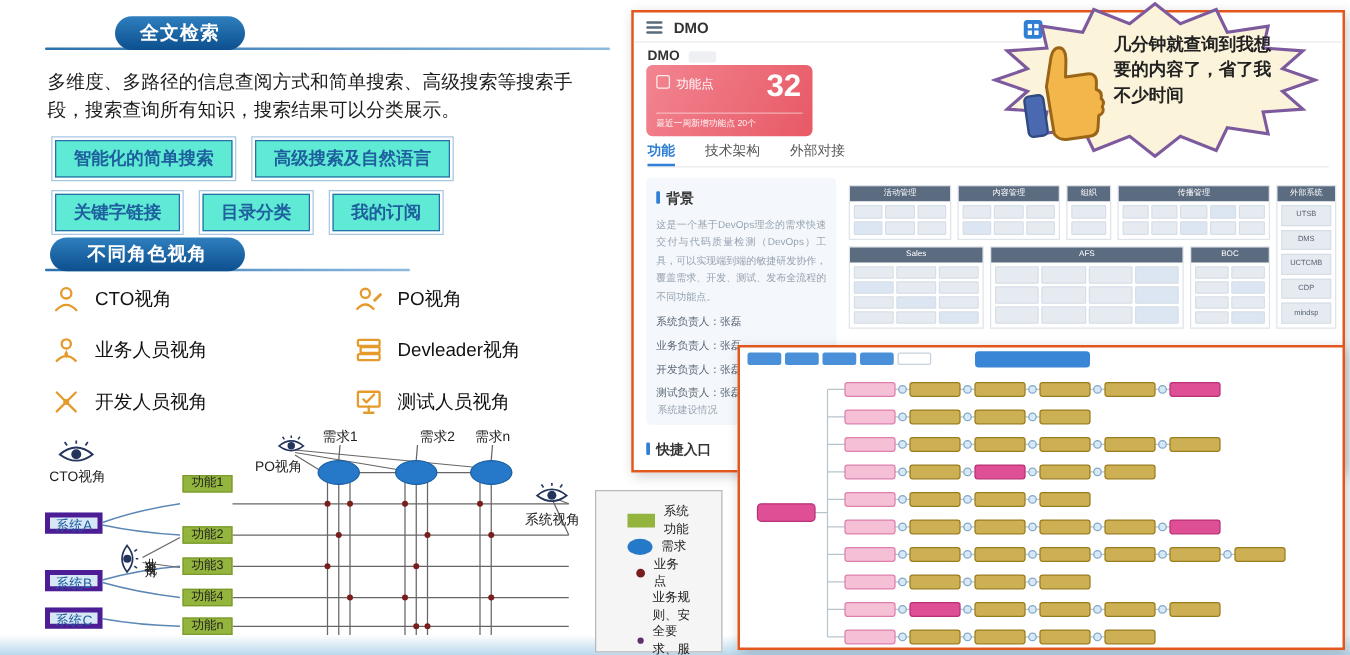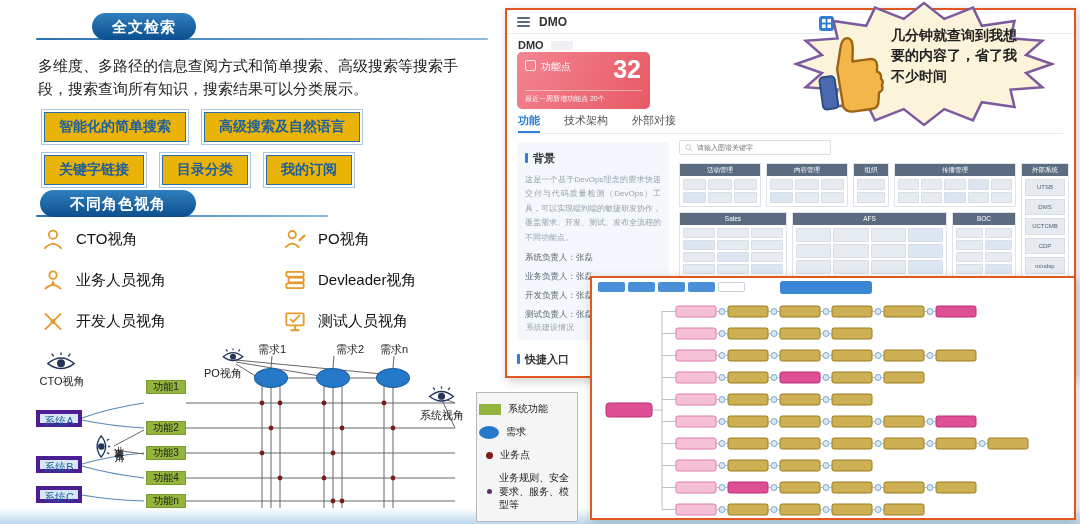--- a/index.html
+++ b/index.html
@@ -3,33 +3,33 @@
 <meta charset="utf-8">
 <style>
 *{margin:0;padding:0;box-sizing:border-box}
 body{background:#fff}
 .stage{position:relative;width:1080px;height:524px;background:#fff;font-family:"Liberation Sans",sans-serif;overflow:hidden}
 .bottom-strip{position:absolute;left:0;bottom:0;width:100%;height:16px;background:linear-gradient(180deg,rgba(173,209,235,0),#b9d8ec);z-index:0}
 .pill{position:absolute;height:27px;line-height:27px;text-align:center;color:#fff;font-size:15px;font-weight:bold;border-radius:14px;background:linear-gradient(180deg,#2f7fbe,#0c4f8e);z-index:2;letter-spacing:1px}
 .hline{position:absolute;height:2px;background:linear-gradient(90deg,#2a72ae,#8fbadf);border-radius:2px}
 .intro{position:absolute;left:38px;top:54px;width:448px;font-size:15px;line-height:1.55;color:#1b1b1b}
 .tags{position:absolute;left:44px;top:112px;width:400px;display:flex;flex-wrap:wrap;gap:13px 18px}
-.tag{border:1px solid #2a6fa8;outline:1px solid #a9c7e2;outline-offset:2px;color:#1e5f9e;font-size:14px;font-weight:bold;padding:5px 14px;background:#eab308;white-space:nowrap}
+.tag{border:1px solid #2a6fa8;outline:1px solid #a9c7e2;outline-offset:2px;color:#1e5f9e;font-size:14px;font-weight:bold;padding:5px 14px;background:#5eead4;white-space:nowrap}
 .roles{position:absolute;left:40px;top:226px;width:440px;display:grid;grid-template-columns:242px 1fr;row-gap:15px}
 .role{display:flex;align-items:center;gap:10px}
 .ricon svg{stroke:#e59a2c;stroke-width:1.7;fill:none;stroke-linecap:round;stroke-linejoin:round;display:block}
 .rlabel{font-size:15px;color:#111}
 .dsvg{position:absolute;left:30px;top:338px;z-index:1}
 .fbox{position:absolute;width:40px;height:14px;background:#93b43d;border:1px solid #7a9a2e;font-size:10px;line-height:12px;text-align:center;color:#1d1d1d;z-index:2}
 .ell{position:absolute;width:34px;height:20px;border-radius:50%;background:#2679c8;border:1px solid #1b5fa5;z-index:2}
 .dlabel{position:absolute;font-size:11px;color:#222;z-index:2;white-space:nowrap}
 .sys{position:absolute;width:46px;height:17px;background:#d8e7f6;border:4px solid #4c1d95;color:#1e5f9e;font-size:11px;line-height:15px;text-align:center;z-index:2}
 .eyewrap{position:absolute;z-index:2}
 .vtext{writing-mode:vertical-rl;letter-spacing:2px;font-size:10px}
-.legend{position:absolute;left:476px;top:392px;width:102px;height:130px;background:#f5f5f5;border:1px solid #b9b9b9;padding:9px 2px;display:flex;flex-direction:column;justify-content:space-between;font-size:10px;color:#222;z-index:2}
+.legend{position:absolute;left:476px;top:392px;width:102px;height:130px;background:#f5f5f5;border:1px solid #b9b9b9;padding:9px 25px;display:flex;flex-direction:column;justify-content:space-between;font-size:10px;color:#222;z-index:2}
 .lrow{display:flex;align-items:center;gap:7px}
 .lg-f{width:22px;height:11px;background:#93b43d;flex:0 0 auto}
 .lg-r{width:20px;height:13px;border-radius:50%;background:#2679c8;flex:0 0 auto}
 .lg-b{width:7px;height:7px;border-radius:50%;background:#7a1d1d;flex:0 0 auto;margin-left:7px}
 .lg-o{width:5px;height:5px;border-radius:50%;background:#5f2f6e;flex:0 0 auto;margin-left:8px}
 .shot{position:absolute;background:#fff;border:2px solid #e2571d;box-shadow:2px 3px 10px rgba(0,0,0,.2)}
 #main-shot{left:505px;top:8px;width:571px;height:370px;z-index:1}
 #flow-shot{left:590px;top:276px;width:486px;height:244px;z-index:4}
 .app-header{position:absolute;top:0;left:0;right:0;height:24px;border-bottom:1px solid #ececec;display:flex;align-items:center;gap:9px;padding:0 10px}
 .burger{display:inline-flex;flex-direction:column;gap:2px;width:13px;cursor:pointer}
@@ -336,27 +336,20 @@
       <div class="pfield">系统负责人：张磊</div>
       <div class="pfield">业务负责人：张磊</div>
       <div class="pfield">开发负责人：张磊</div>
       <div class="pfield">测试负责人：张磊</div>
       <div class="pfoot">系统建设情况</div>
     </div>
 
     <div class="quick"><i class="bar"></i><span>快捷入口</span></div>
 
     <div class="map">
-      <label class="search">
-        <svg width="8" height="8" viewBox="0 0 10 10">
-            <circle cx="4" cy="4" r="3" fill="none" stroke="#b5bec8"></circle>
-            <line x1="6.3" y1="6.3" x2="9" y2="9" stroke="#b5bec8"></line>
-          </svg>
-        <input placeholder="请输入图谱关键字" style="">
-      </label>
       <div class="map-body">
         <div class="map-main">
           <div class="map-row" style="height:44px">
             <div class="grp" style="width:82px">
                 <div class="gh">活动管理</div>
                 <div class="gc c3">
                   <i></i>
                   <i></i>
                   <i></i>
                   <i></i>

